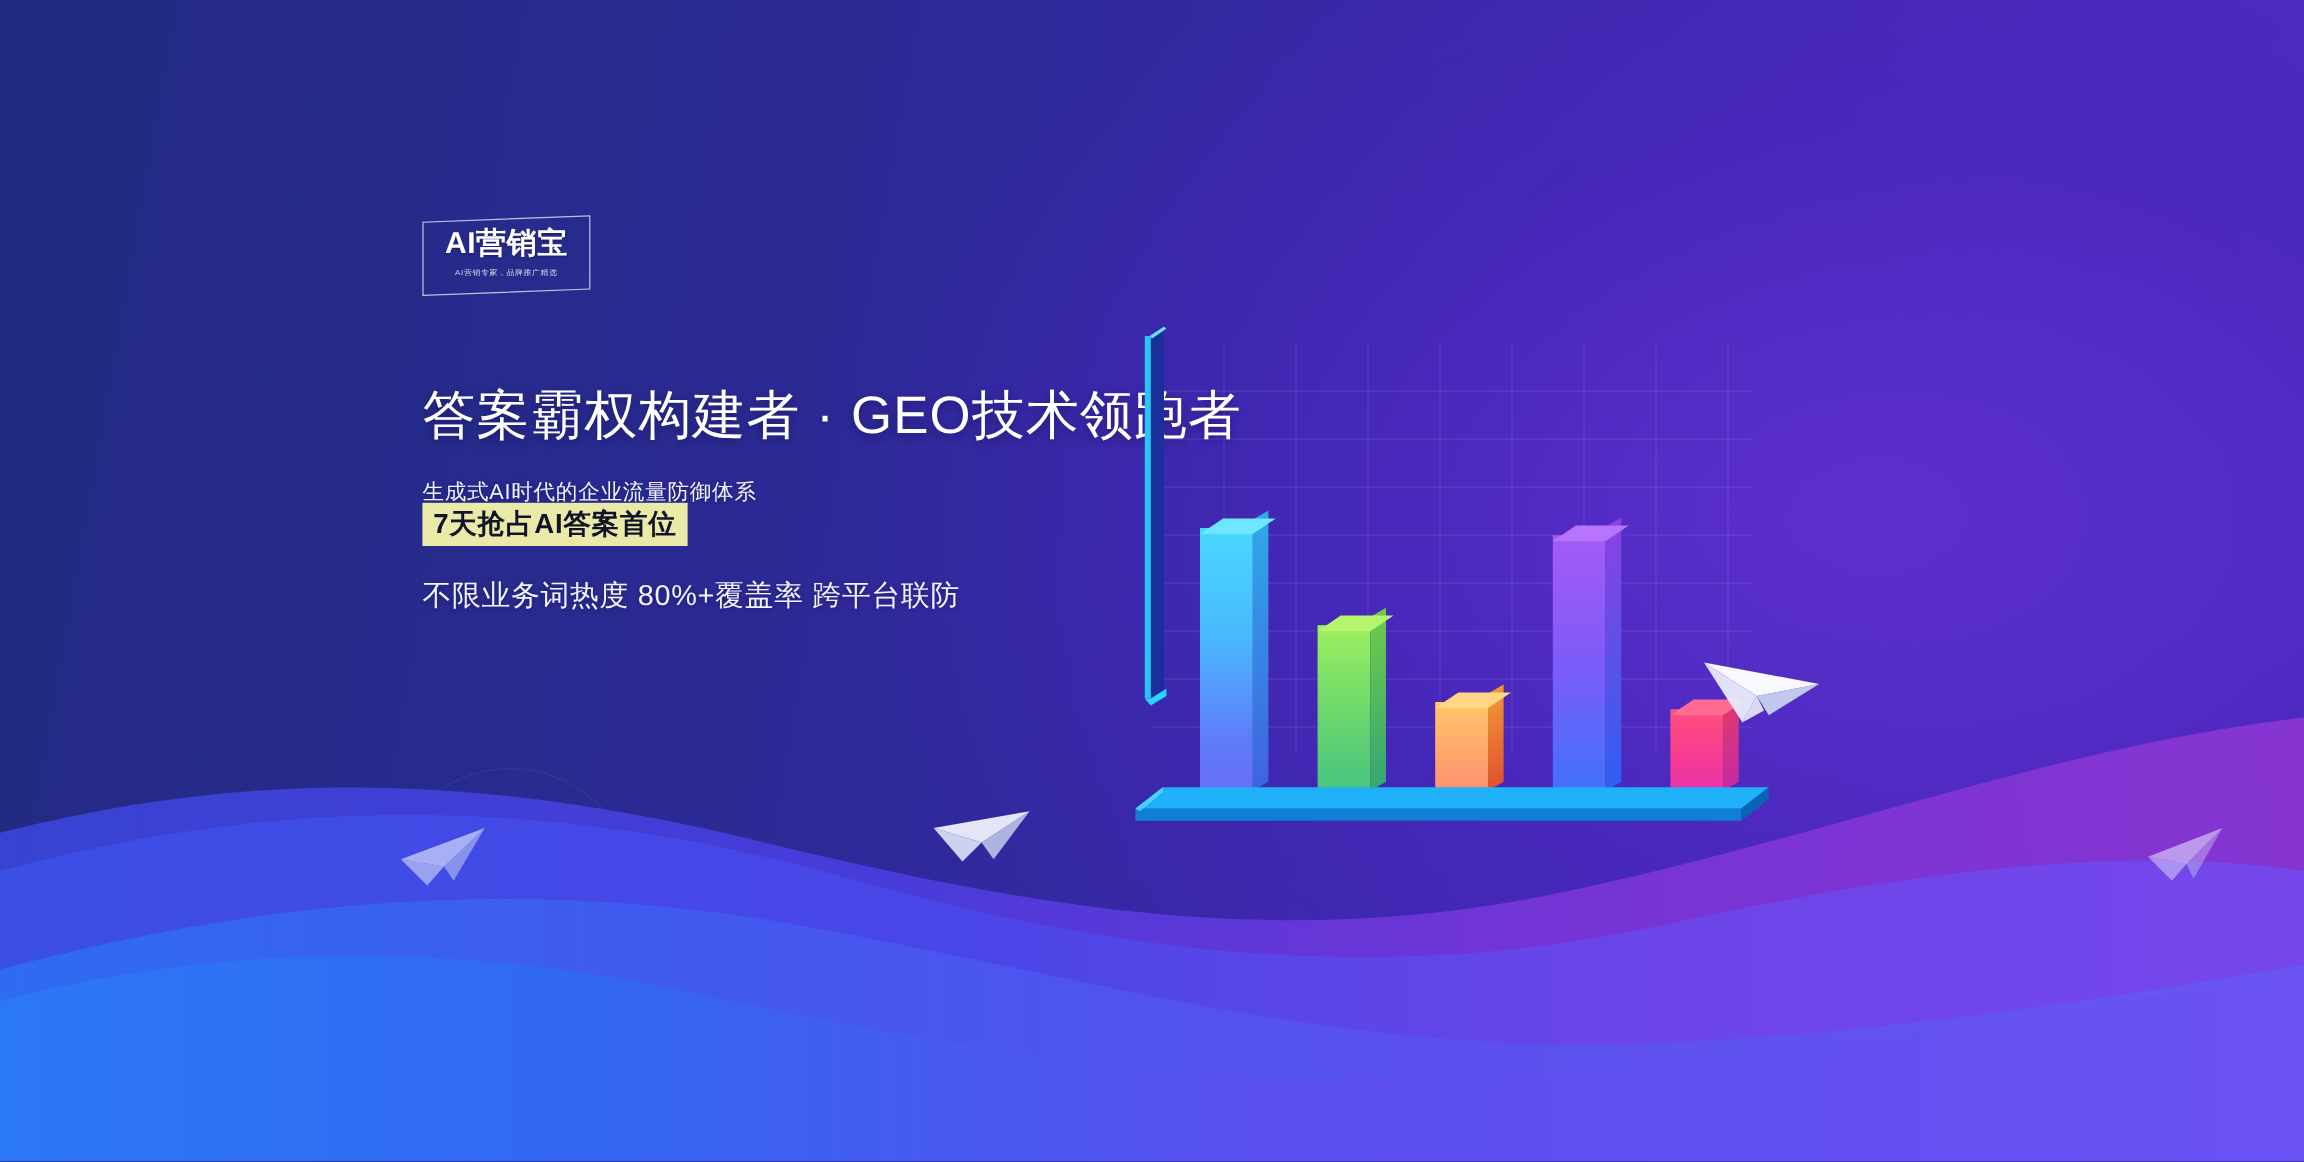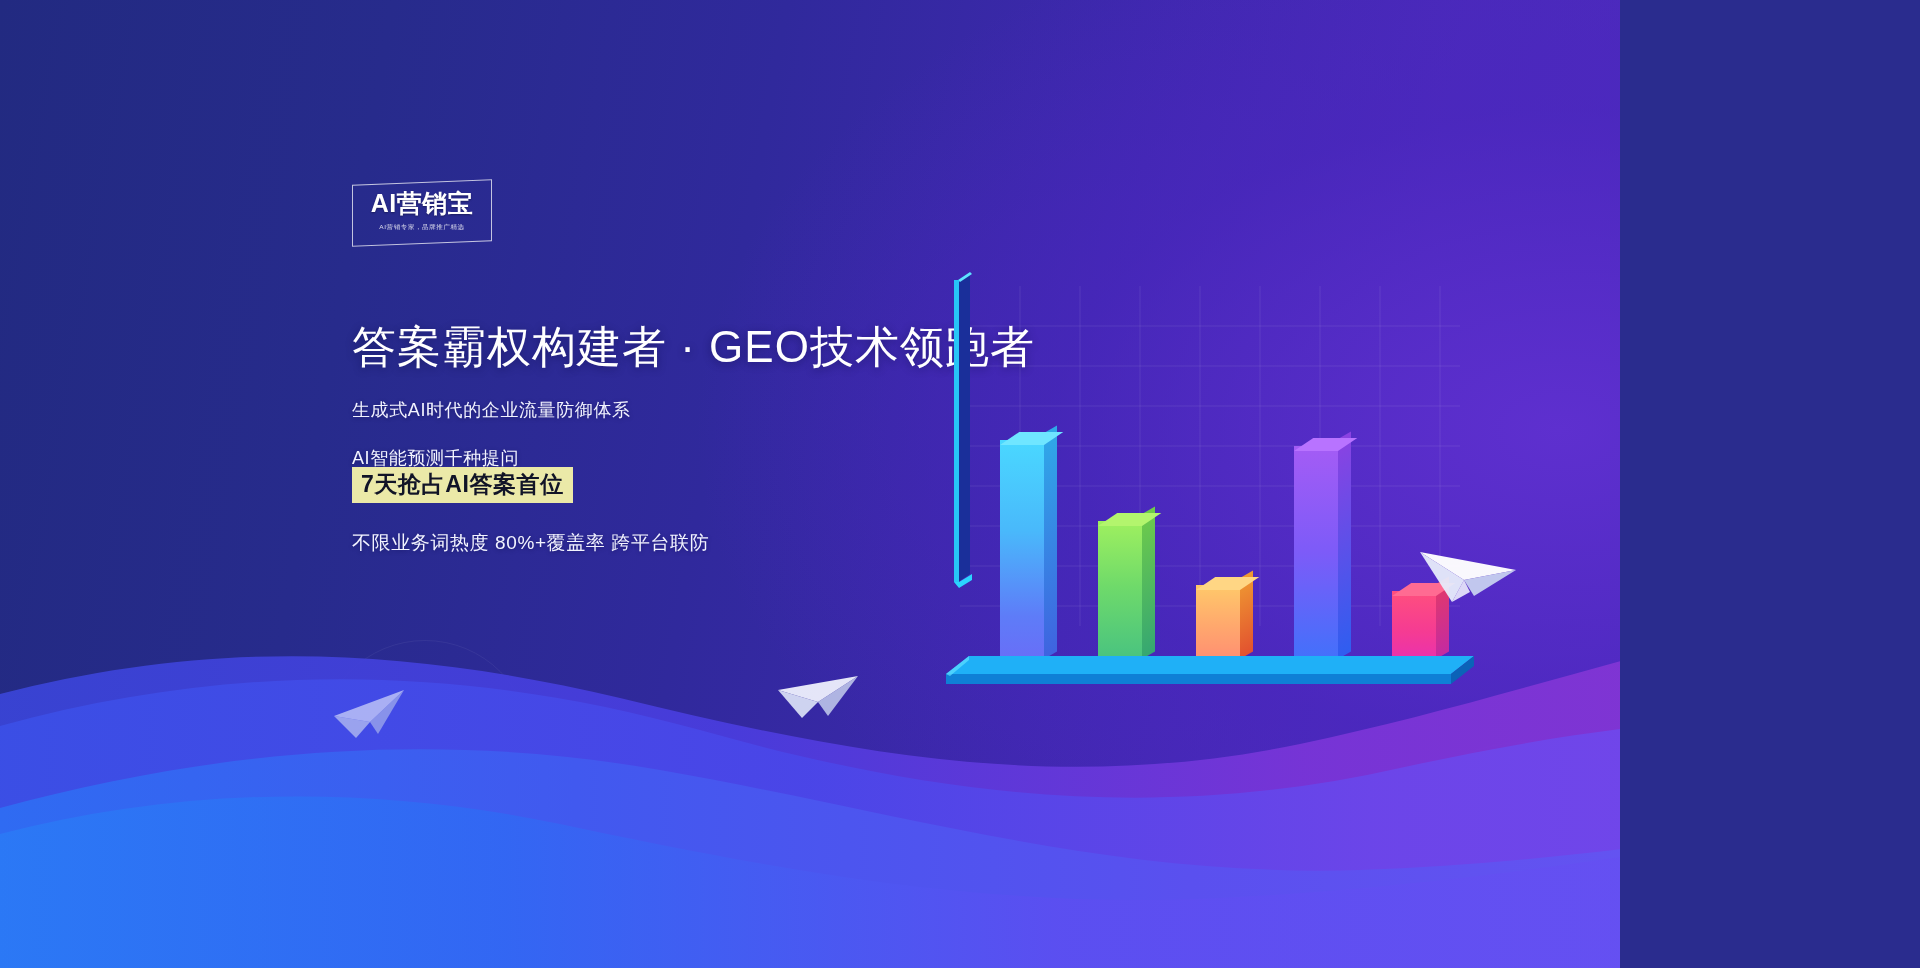--- a/index.html
+++ b/index.html
@@ -4,21 +4,21 @@
 <style>
   * { margin:0; padding:0; box-sizing:border-box; }
   html, body {
     width:1920px; height:968px; overflow:hidden;
     font-family:"Liberation Sans", sans-serif;
     background:#2a2c8e;
   }
 
   #stage {
     position:relative;
-    width:1620px; height:968px;
+    width:1920px; height:968px;
     overflow:hidden;
     background:
       radial-gradient(1200px 760px at 1560px 430px, rgba(95,48,208,0.95) 0%, rgba(75,38,192,0.55) 42%, rgba(60,34,170,0.0) 72%),
       linear-gradient(100deg, #222a81 0%, #272b8c 22%, #30299c 44%, #3e28ae 64%, #4a2aba 82%, #4e2bbe 100%);
   }
 
   
   .circle {
     position:absolute; border-radius:50%;
     border:1px solid rgba(255,255,255,0.055);
@@ -88,21 +88,21 @@
     background:#ebe9a8;
     color:#111427;
     font-size:23px;
     font-weight:bold;
     letter-spacing:0.6px;
     padding:6px 9px 7px 9px;
     line-height:1;
     white-space:nowrap;
   }
 
-  #sub3 { margin-top:30px; font-size:19px; }
+  #sub3 { margin-top:30px; font-size:24px; }
 
   
   #chart {
     position:absolute;
     left:960px; top:286px;
     width:500px; height:380px;
   }
   #grid { position:absolute; inset:0; }
 
   .bar { position:absolute; bottom:0; }
@@ -178,21 +178,20 @@
     <div id="logo-frame"></div>
     <div id="logo-word">AI营销宝</div>
     <div id="logo-tag">AI营销专家，品牌推广精选</div>
   </div>
 
   <div id="copy">
     <div id="headline">答案霸权构建者 · GEO技术领跑者</div>
 
     <div id="sub1" class="sub">生成式AI时代的企业流量防御体系</div>
 
-    <div id="sub2" class="sub">AI智能预测千种提问</div>
 
     <div id="highlight-wrap">
       <span id="highlight">7天抢占AI答案首位</span>
     </div>
 
     <div id="sub3" class="sub">不限业务词热度 80%+覆盖率 跨平台联防</div>
   </div>
 
   <div id="chart">
 

